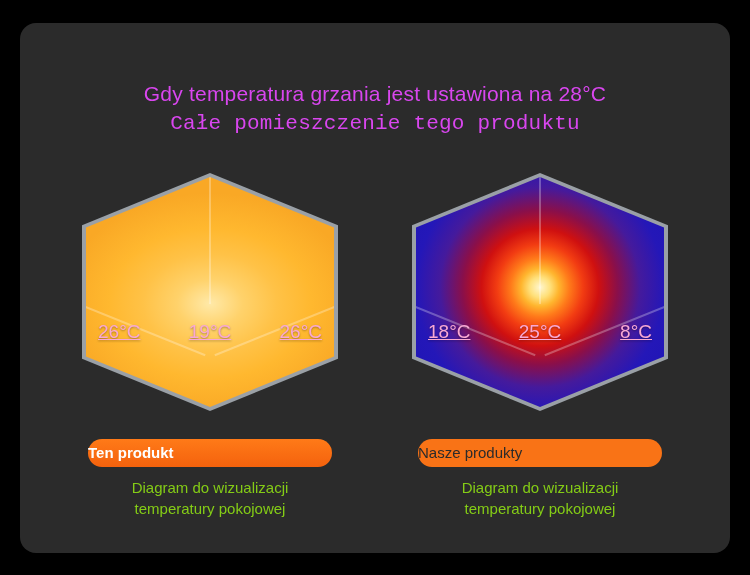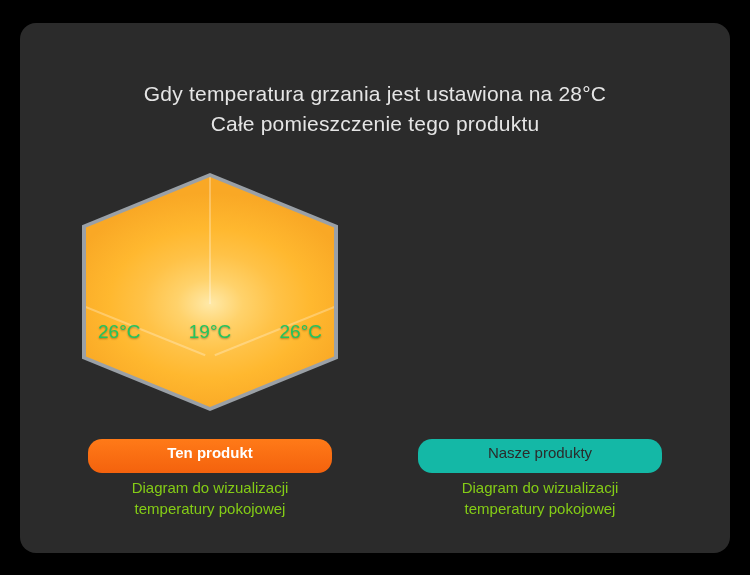--- a/index.html
+++ b/index.html
@@ -27,28 +27,29 @@
     height: 530px;
     background: #2b2b2b;
     border-radius: 16px;
   }
   .headline {
     position: absolute;
     left: 0;
     top: 56px;
     width: 710px;
     text-align: center;
-    color: #e5e5e5;
+    color: #d946ef;
     font-size: 21px;
     line-height: 30px;
     font-weight: 400;
     letter-spacing: 0.2px;
   }
   .headline .line2 {
     display: block;
+    font-family: Liberation Mono, monospace;
   }
 
   .col {
     position: absolute;
     top: 150px;
     width: 300px;
     height: 330px;
   }
   .col-left { left: 40px; }
   .col-right { left: 370px; }
@@ -112,48 +113,49 @@
     right: 0;
     top: 56%;
     width: 52%;
     height: 2px;
     transform-origin: 100% 0;
     transform: rotate(-22deg);
   }
 
   .temp {
     position: absolute;
-    color: #22c55e;
+    color: #f9a8d4;
     font-size: 19px;
     font-weight: 400;
     white-space: nowrap;
     text-shadow: 0 1px 2px rgba(0,0,0,0.35);
+    text-decoration: underline;
   }
   .temp-left  { left: 16px;  top: 148px; }
   .temp-mid   { left: 50%;   top: 148px; transform: translateX(-50%); }
   .temp-right { right: 16px; top: 148px; }
 
   .badge {
     position: absolute;
     top: 266px;
     left: 28px;
     width: 244px;
-    height: 34px;
+    height: 28px;
     border-radius: 14px;
-    text-align: center;
+    text-align: left;
     line-height: 28px;
     font-size: 15px;
     font-weight: bold;
   }
   .badge-orange {
     background: linear-gradient(180deg, #ff7a18 0%, #f4620d 100%);
     color: #ffffff;
   }
   .badge-grey {
-    background: #14b8a6;
+    background: #f97316;
     color: #2b2b2b;
     font-weight: normal;
   }
   .caption {
     position: absolute;
     top: 304px;
     left: 0;
     width: 300px;
     text-align: center;
     color: #84cc16;
@@ -190,20 +192,33 @@
 
       <div class="badge badge-orange">Ten produkt</div>
 
       <div class="caption">
         <span>Diagram do wizualizacji</span>
         <span class="l2">temperatury pokojowej</span>
       </div>
     </div>
 
     <div class="col col-right">
+      <div class="hexwrap">
+        <div class="hex-outer">
+          <div class="hex-inner">
+            <div class="hex-fill fill-cold"></div>
+            <div class="edge edge-v"></div>
+            <div class="edge edge-l"></div>
+            <div class="edge edge-r"></div>
+          </div>
+        </div>
+        <div class="temp temp-left">18°C</div>
+        <div class="temp temp-mid">25°C</div>
+        <div class="temp temp-right">8°C</div>
+      </div>
 
       <div class="badge badge-grey">Nasze produkty</div>
 
       <div class="caption">
         <span>Diagram do wizualizacji</span>
         <span class="l2">temperatury pokojowej</span>
       </div>
     </div>
 
   </div>

